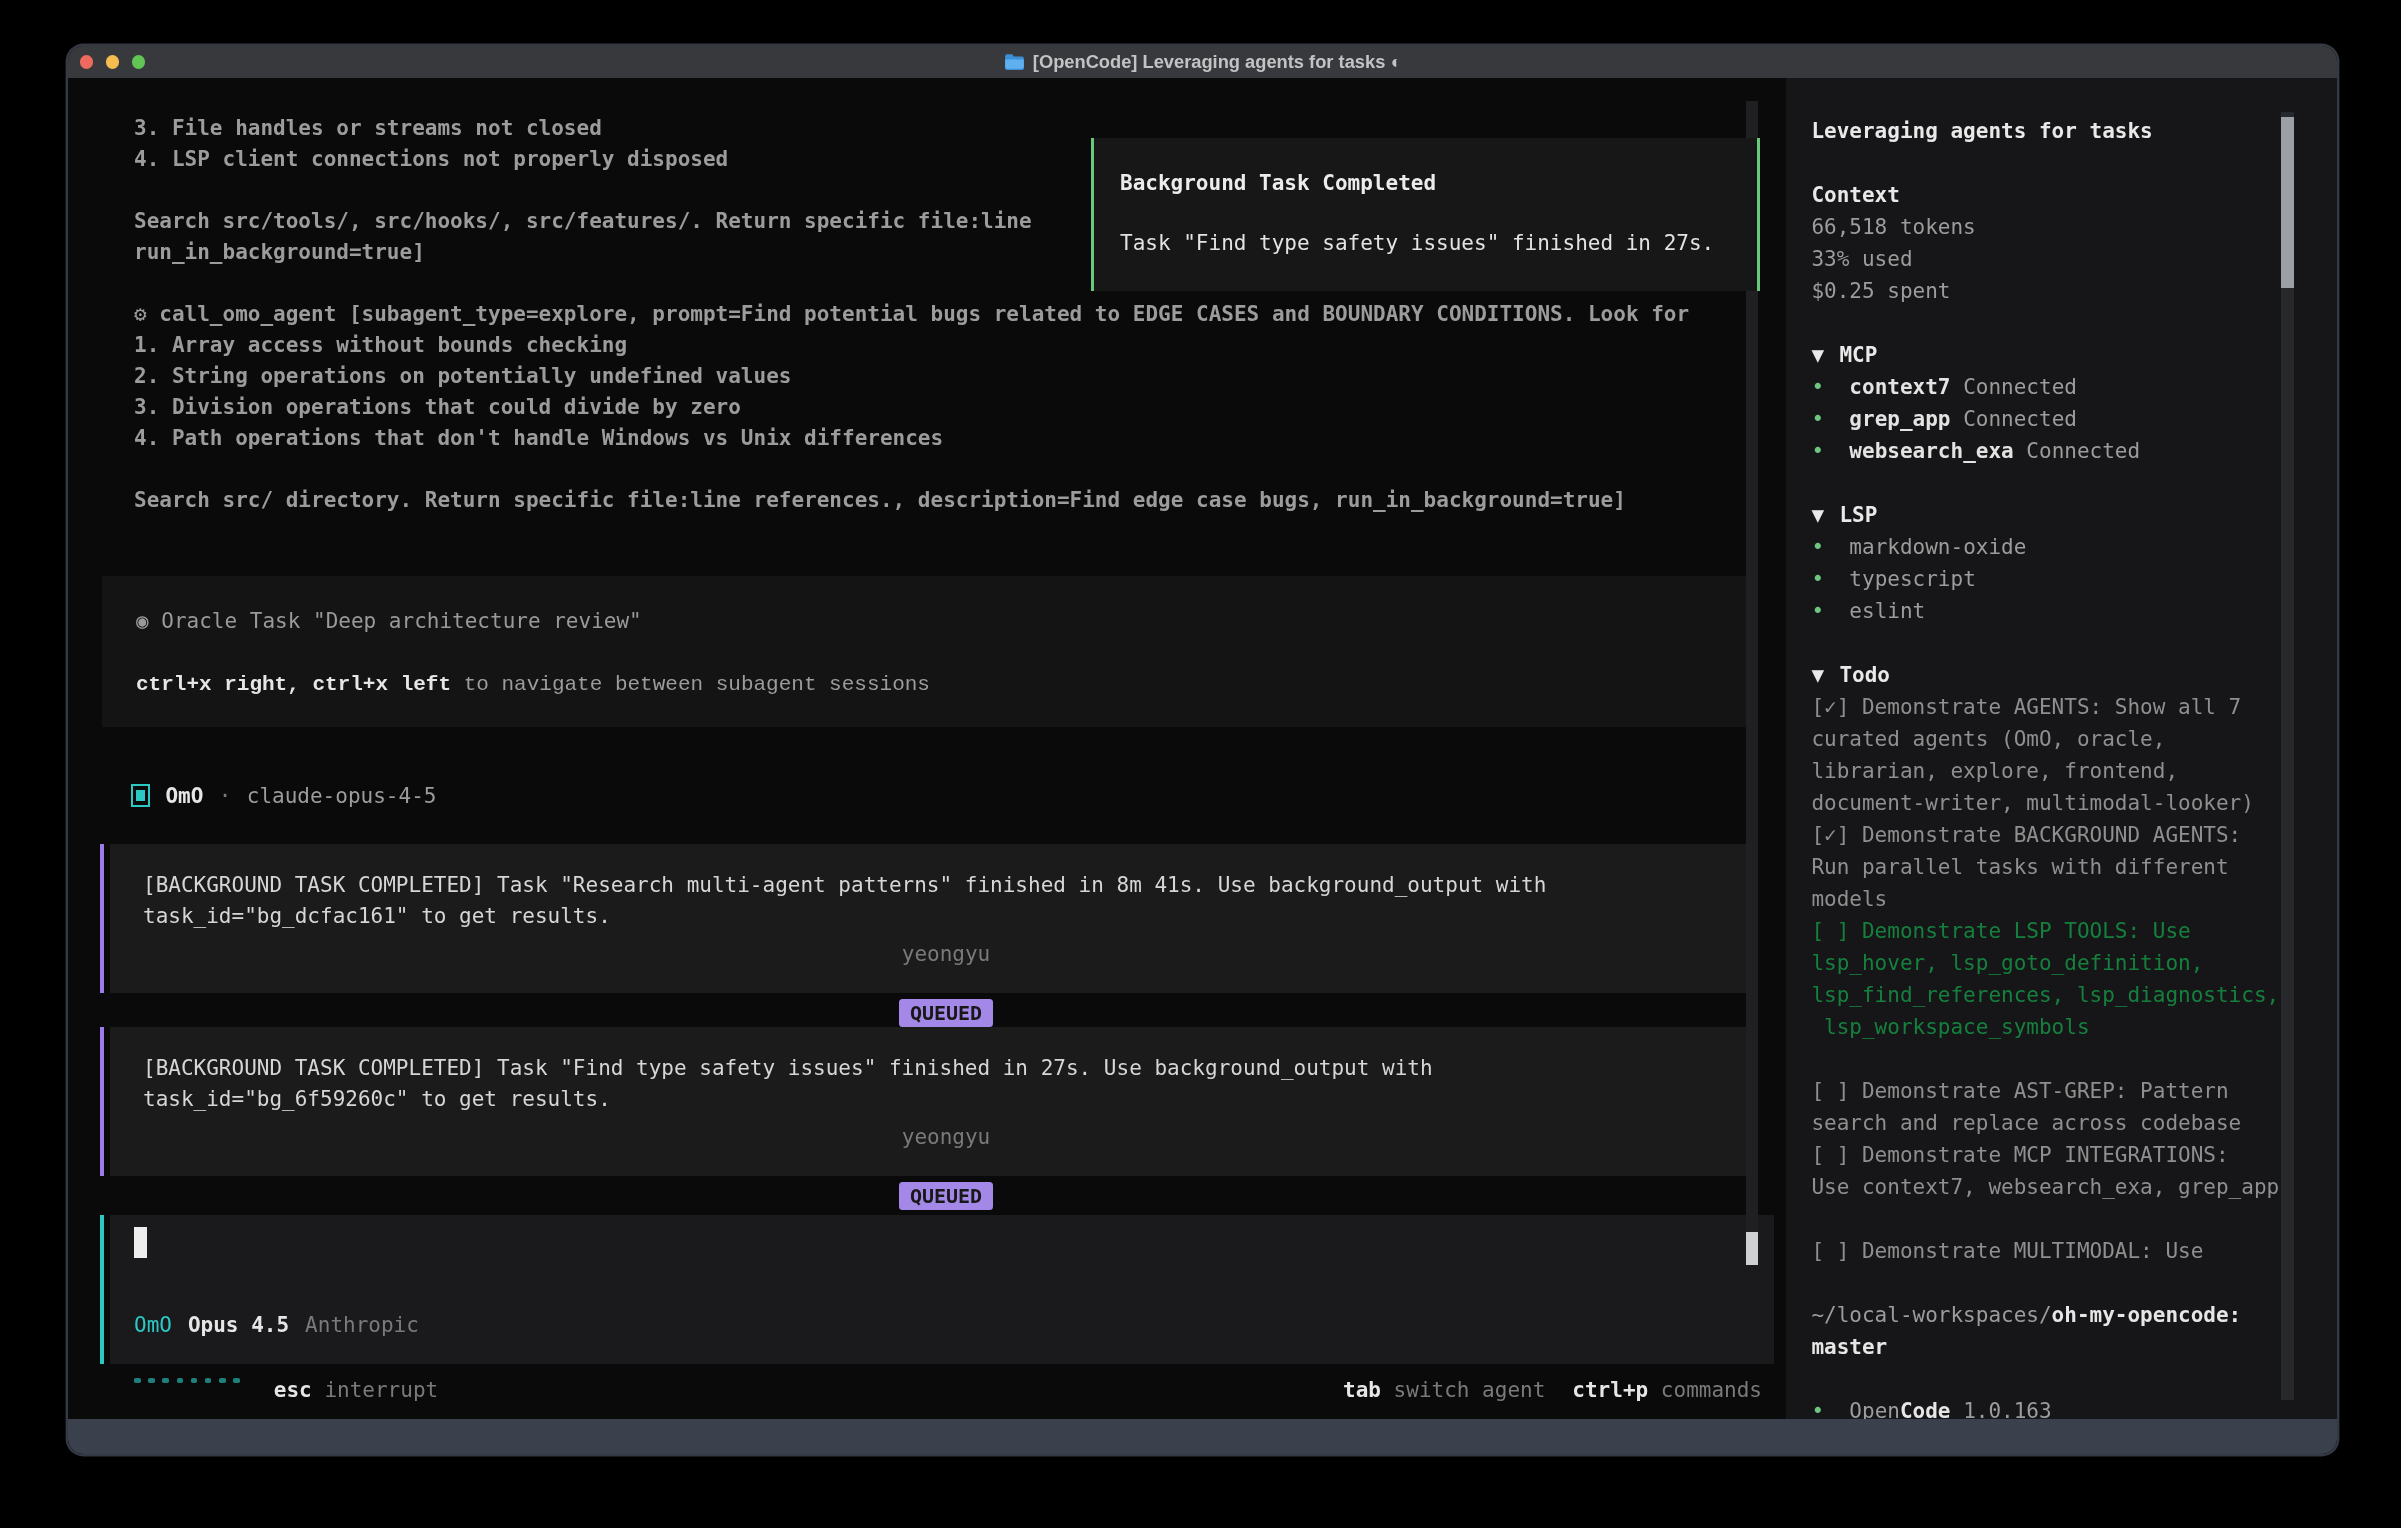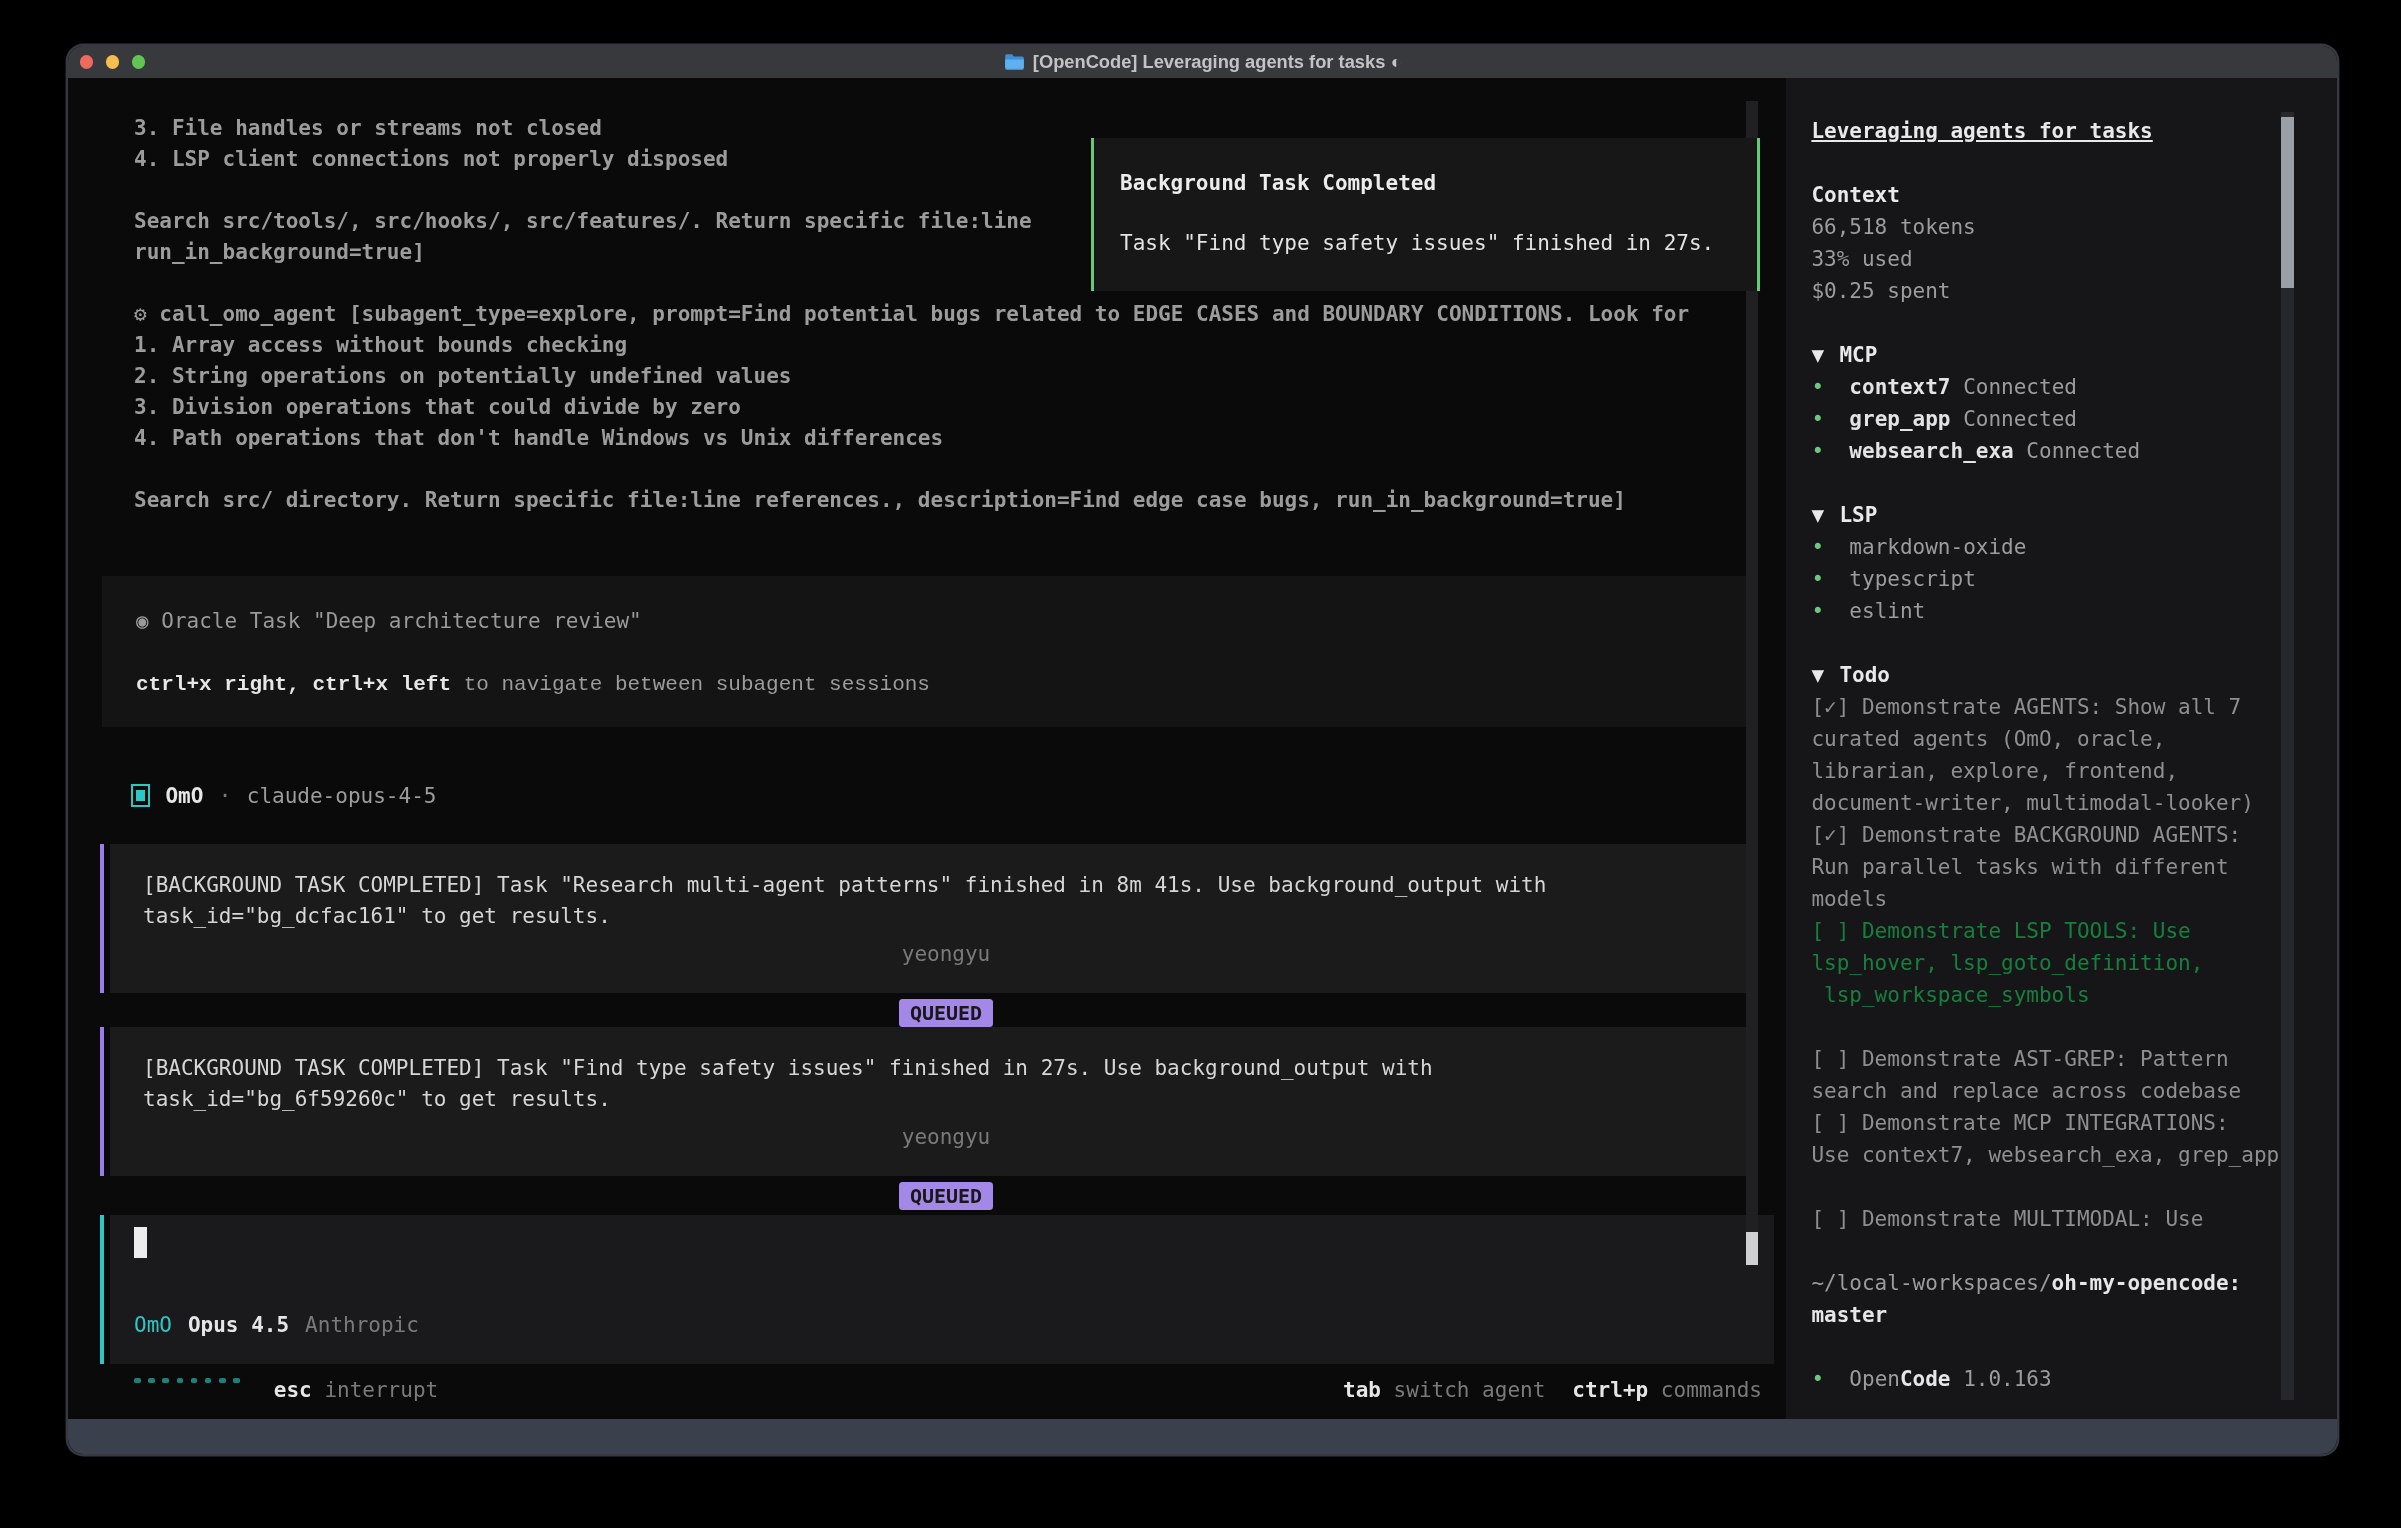--- a/index.html
+++ b/index.html
@@ -66,21 +66,21 @@
   .key-hints{margin-left:auto;display:flex;gap:27px;}
   .key-hint{white-space:pre;}
   
   .main-scrollbar{position:absolute;left:1678px;top:22.5px;width:12.4px;height:1164px;background:#202023;}
   .main-scrollbar .thumb{position:absolute;left:0;bottom:0;width:100%;height:32.5px;background:#cfd0d2;}
   
   .sidebar{position:absolute;left:1718px;top:0;width:551px;height:100%;background:#161618;
            box-sizing:border-box;padding:37px 0 0 25.4px;font-size:21px;overflow:hidden;}
   .sidebar .line{height:32px;line-height:32px;white-space:pre;}
   .sb-section{margin-top:32px;}
-  .sb-title{font-weight:bold;color:#e9e9e9;text-decoration:underline;}
+  .sb-title{font-weight:bold;color:#e9e9e9;}
   .sb-head{font-weight:bold;color:#e9e9e9;}
   .sb-head .tri{color:#e9e9e9;margin-right:15.4px;}
   .bullet-green{color:#6cc87e;}
   .sb-item-name{font-weight:bold;color:#e3e3e3;}
   .todo-done,.todo-pending{color:#8f8f8f;}
   .todo-active{color:#15803d;}
   .side-scrollbar{position:absolute;right:43px;top:34px;width:13px;height:1288px;background:#26282c;}
   .side-scrollbar .thumb{position:absolute;left:0;top:4.7px;width:100%;height:171px;background:#9aa0a6;}
   
   .bottombar{position:absolute;left:0;right:0;bottom:0;height:35px;background:#3b414c;
@@ -216,20 +216,21 @@
           <div id="sb-todo-lines">
               <div class="line todo-done">[✓] Demonstrate AGENTS: Show all 7</div>
               <div class="line todo-done">curated agents (OmO, oracle,</div>
               <div class="line todo-done">librarian, explore, frontend,</div>
               <div class="line todo-done">document-writer, multimodal-looker)</div>
               <div class="line todo-done">[✓] Demonstrate BACKGROUND AGENTS:</div>
               <div class="line todo-done">Run parallel tasks with different</div>
               <div class="line todo-done">models</div>
               <div class="line todo-active">[ ] Demonstrate LSP TOOLS: Use</div>
               <div class="line todo-active">lsp_hover, lsp_goto_definition,</div>
+              <div class="line todo-active">lsp_find_references, lsp_diagnostics,</div>
               <div class="line todo-active"> lsp_workspace_symbols</div>
               <div class="line "></div>
               <div class="line todo-pending">[ ] Demonstrate AST-GREP: Pattern</div>
               <div class="line todo-pending">search and replace across codebase</div>
               <div class="line todo-pending">[ ] Demonstrate MCP INTEGRATIONS:</div>
               <div class="line todo-pending">Use context7, websearch_exa, grep_app</div>
               <div class="line "></div>
               <div class="line todo-pending">[ ] Demonstrate MULTIMODAL: Use</div>
             </div>
         </div>

